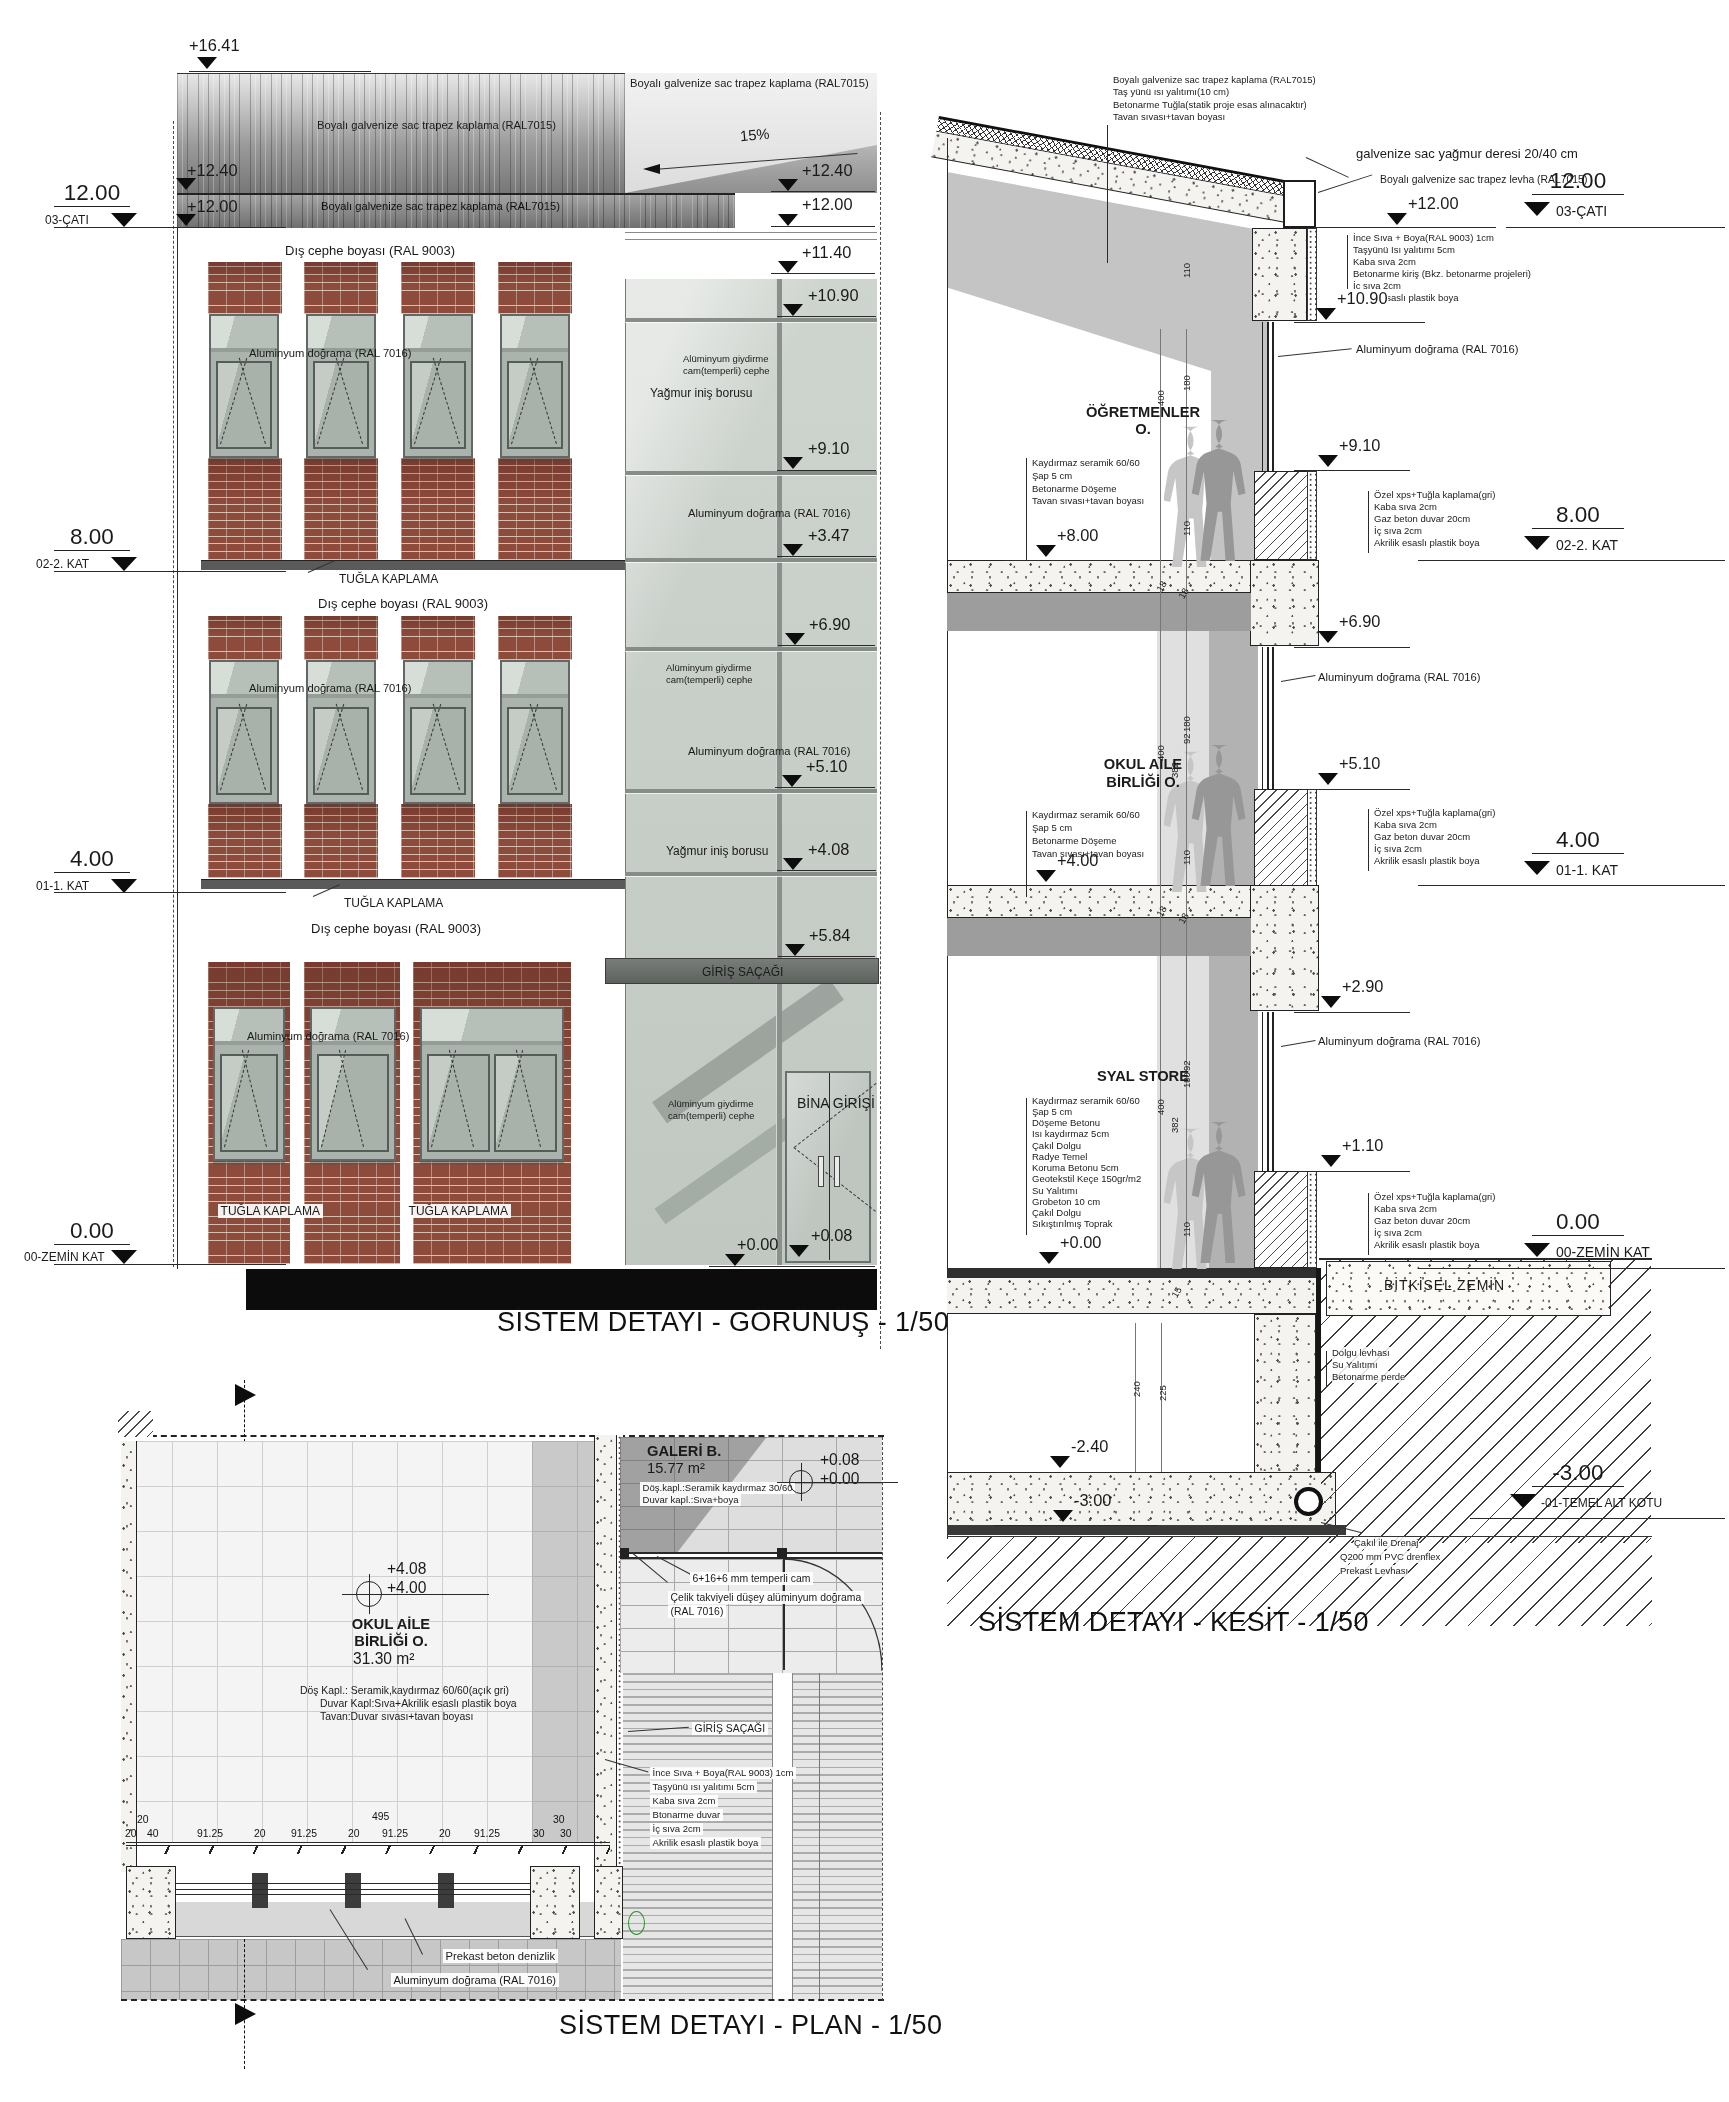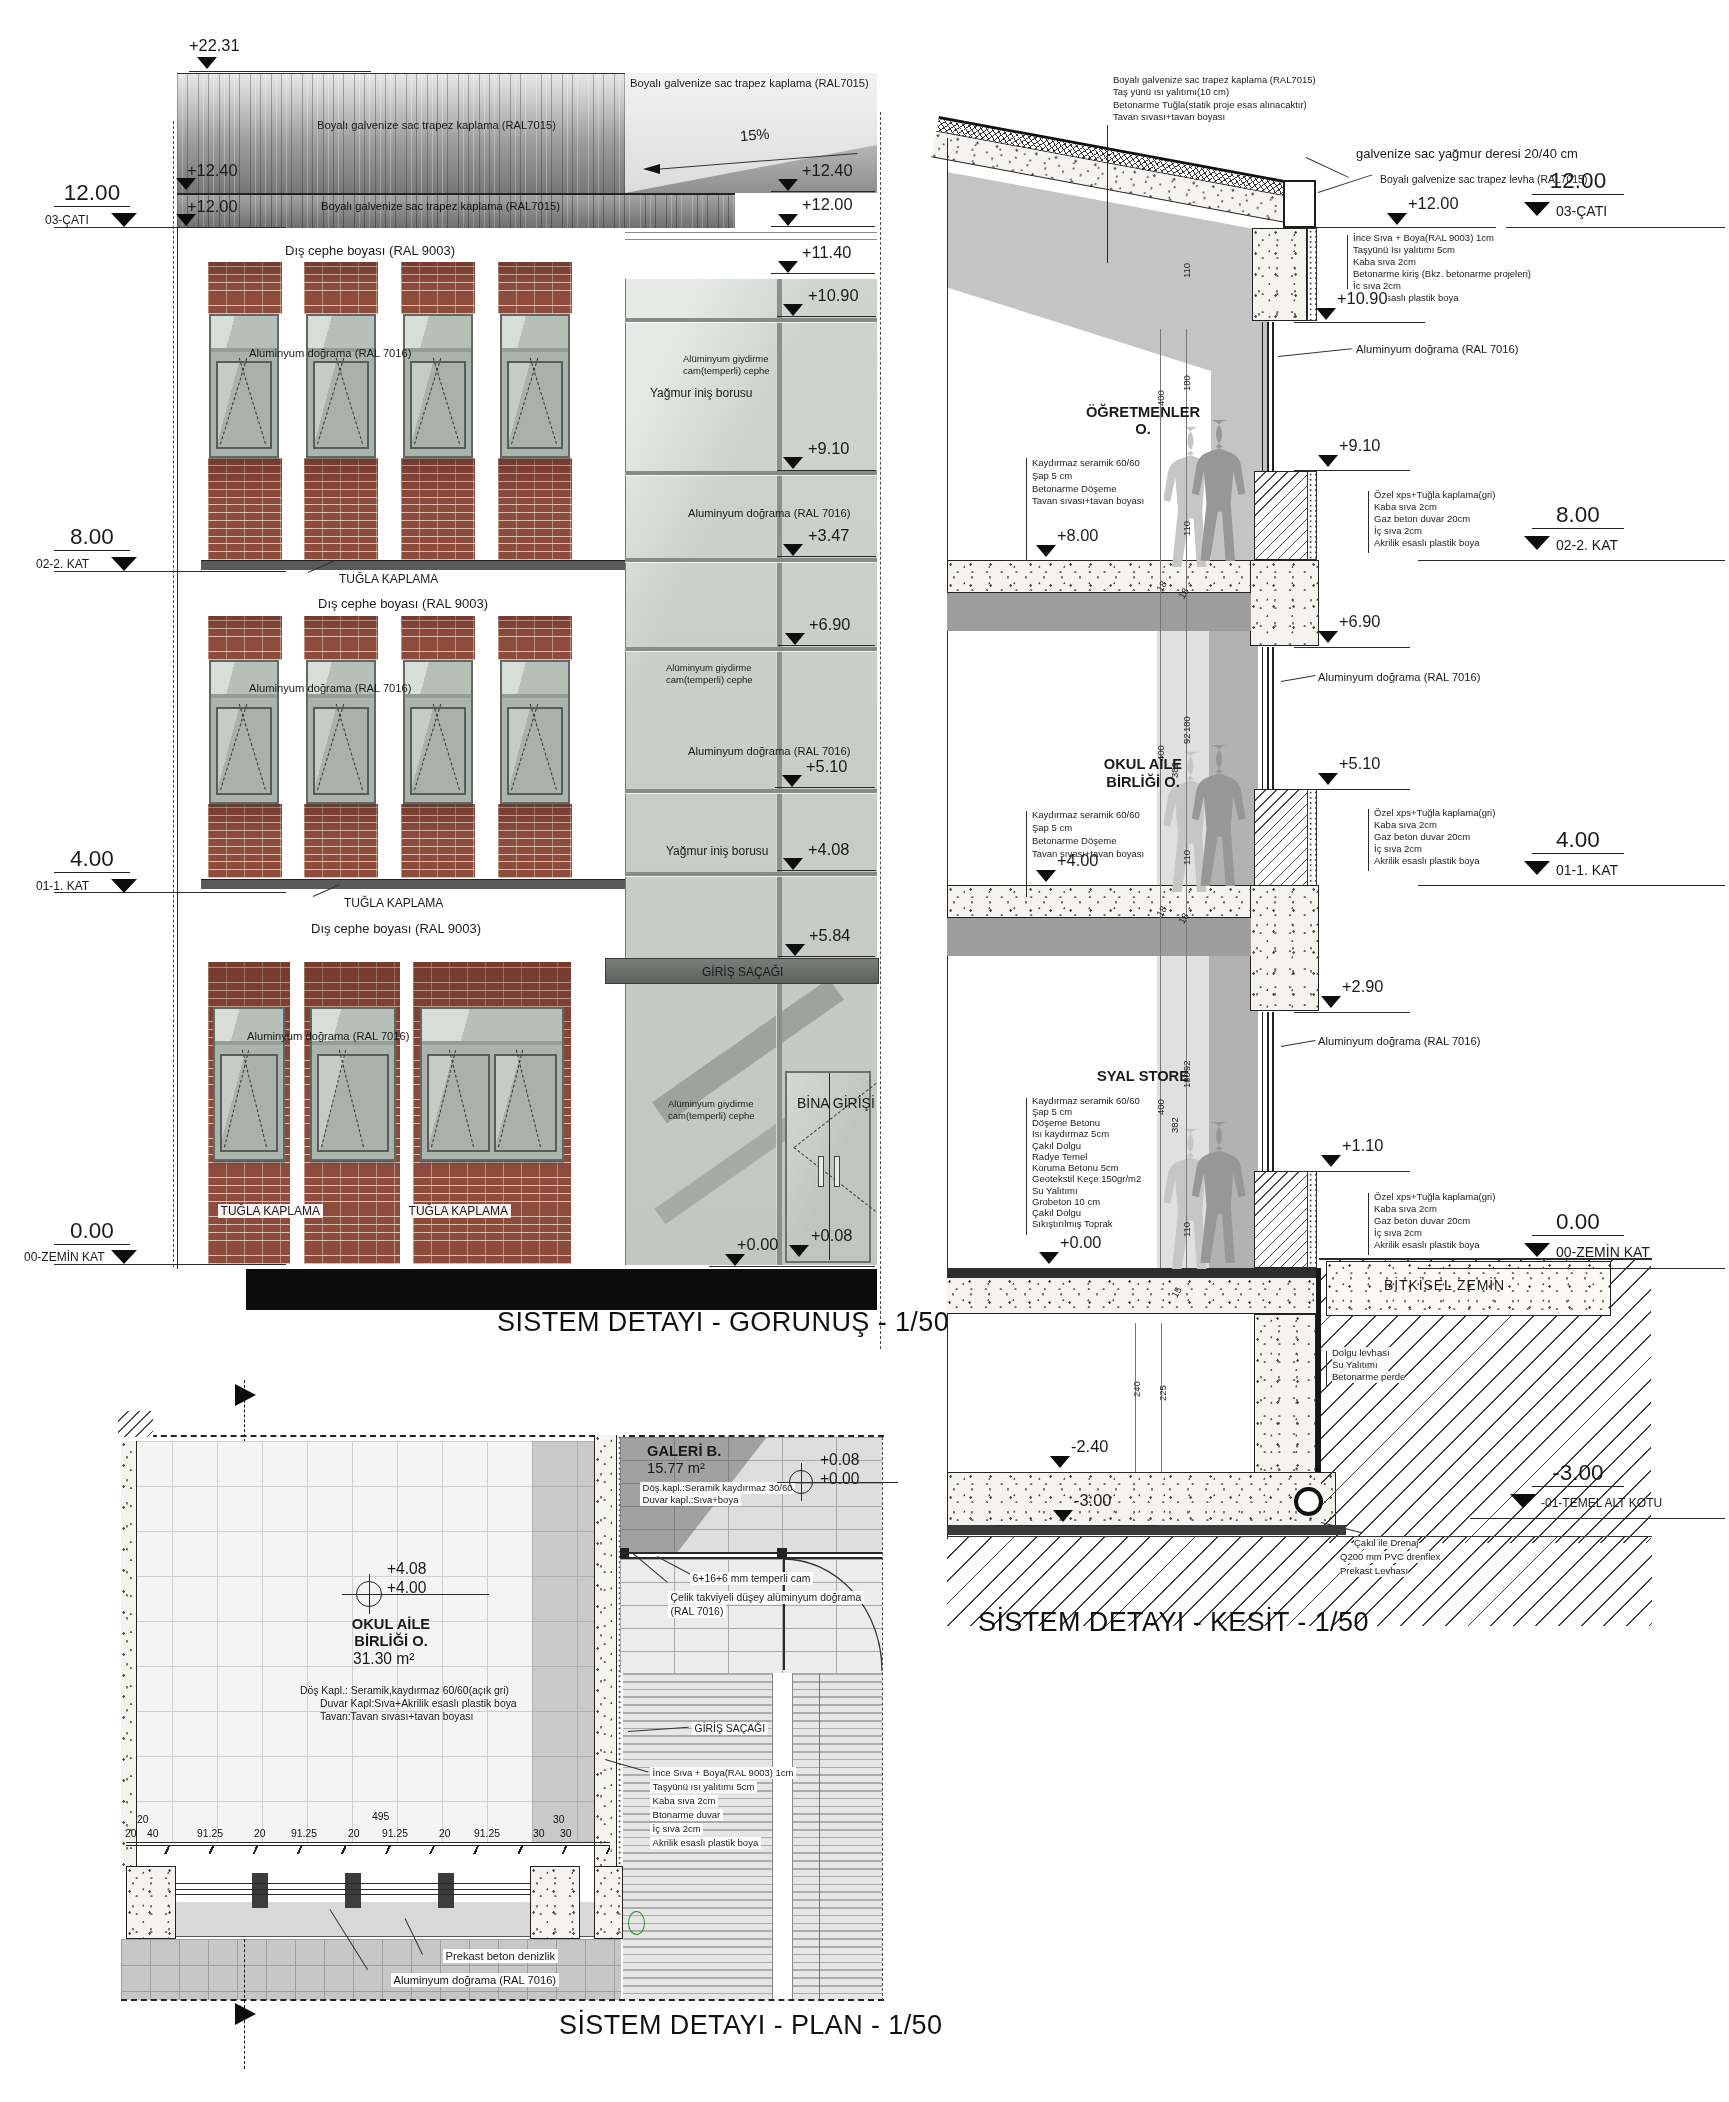--- a/index.html
+++ b/index.html
@@ -66,21 +66,21 @@
 <div class="abs corr2" style="left:177px;top:193px;width:558px;height:35px;border-top:2.6px solid #222"></div>
 <div class="abs" style="left:625px;top:73px;width:252px;height:120px;background:linear-gradient(180deg,#f2f2f2,#dcdcdc)"></div>
 <div class="abs" style="left:625px;top:145px;width:252px;height:48px;background:linear-gradient(180deg,#b5b5b5,#8f8f8f);clip-path:polygon(0 100%,100% 0,100% 100%)"></div>
 <div class="ldr" style="left:654px;top:169px;width:204px;transform:rotate(-4.5deg)"></div>
 <div class="abs" style="left:643px;top:164px;width:0;height:0;border-top:5.2px solid transparent;border-bottom:5.2px solid transparent;border-right:17.3px solid #111"></div>
 <div class="lbl" style="left:740px;top:128px;font-size:14.7px;transform:rotate(-5deg)">15%</div>
 <div class="lbl" style="left:255px;top:118px;width:363px;text-align:center">Boyalı galvenize sac trapez kaplama (RAL7015)</div>
 <div class="lbl" style="left:259px;top:199px;width:363px;text-align:center;color:#0f0f0f">Boyalı galvenize sac trapez kaplama (RAL7015)</div>
 <div class="lbl" style="left:630px;top:76px;width:247px;overflow:hidden">Boyalı galvenize sac trapez kaplama (RAL7015)</div>
 
-<div class="mark" style="left:189px;top:36px">+22.31</div>
+<div class="mark" style="left:189px;top:36px">+16.41</div>
 <div class="tri" style="left:197px;top:57px"></div>
 <div class="hl" style="left:189px;top:71px;width:182px"></div>
 <div class="mark" style="left:187px;top:161px">+12.40</div>
 <div class="tri" style="left:176px;top:178px"></div>
 <div class="mark" style="left:187px;top:197px">+12.00</div>
 <div class="tri" style="left:176px;top:214px"></div>
 
 <div class="big ulv" style="left:54px;top:180px;width:76px;text-align:center">12.00</div>
 <div class="lbl" style="left:45px;top:213px;font-size:12px">03-ÇATI</div>
 <div class="tri-b" style="left:111px;top:213px"></div>
@@ -489,21 +489,21 @@
 <div class="mark" style="left:387px;top:1560px;font-size:15.6px">+4.08</div>
 <div class="mark" style="left:387px;top:1579px;font-size:15.6px">+4.00</div>
 <div class="abs" style="left:356px;top:1581px;width:26px;height:26px;border:1.3px solid #222;border-radius:50%"></div>
 <div class="hl" style="left:342px;top:1594px;width:147px"></div>
 <div class="vl" style="left:369px;top:1574px;height:40px"></div>
 <div class="lbl-b" style="left:313px;top:1617px;width:156px;text-align:center;font-size:14.7px">OKUL AİLE</div>
 <div class="lbl-b" style="left:313px;top:1634px;width:156px;text-align:center;font-size:14.7px">BİRLİĞİ O.</div>
 <div class="lbl" style="left:353px;top:1652px;font-size:15.6px">31.30 m²</div>
 <div class="lbl-m" style="left:300px;top:1684px">Döş Kapl.: Seramik,kaydırmaz 60/60(açık gri)</div>
 <div class="lbl-m" style="left:320px;top:1697px">Duvar Kapl:Sıva+Akrilik esaslı plastik boya</div>
-<div class="lbl-m" style="left:320px;top:1710px">Tavan:Tavan sıvası+tavan boyası</div>
+<div class="lbl-m" style="left:320px;top:1710px">Tavan:Duvar sıvası+tavan boyası</div>
 
 <div class="abs tile30" style="left:620px;top:1437px;width:262px;height:115px"></div>
 <div class="abs" style="left:620px;top:1437px;width:262px;height:115px;background:rgba(70,70,70,.40);clip-path:polygon(0 0,56% 0,22% 100%,0 100%)"></div>
 <div class="lbl-b" style="left:647px;top:1444px;font-size:14.7px">GALERİ B.</div>
 <div class="lbl" style="left:647px;top:1461px;font-size:14.7px">15.77 m²</div>
 <div class="lbl-s chip" style="left:640px;top:1482px">Döş.kapl.:Seramik kaydırmaz 30/60</div>
 <div class="lbl-s chip" style="left:640px;top:1494px">Duvar kapl.:Sıva+boya</div>
 <div class="lbl-s chip" style="left:640px;top:1558px">Tavan:Brüt beton</div>
 <div class="mark" style="left:820px;top:1451px;font-size:15.6px">+0.08</div>
 <div class="mark" style="left:820px;top:1470px;font-size:15.6px">+0.00</div>

